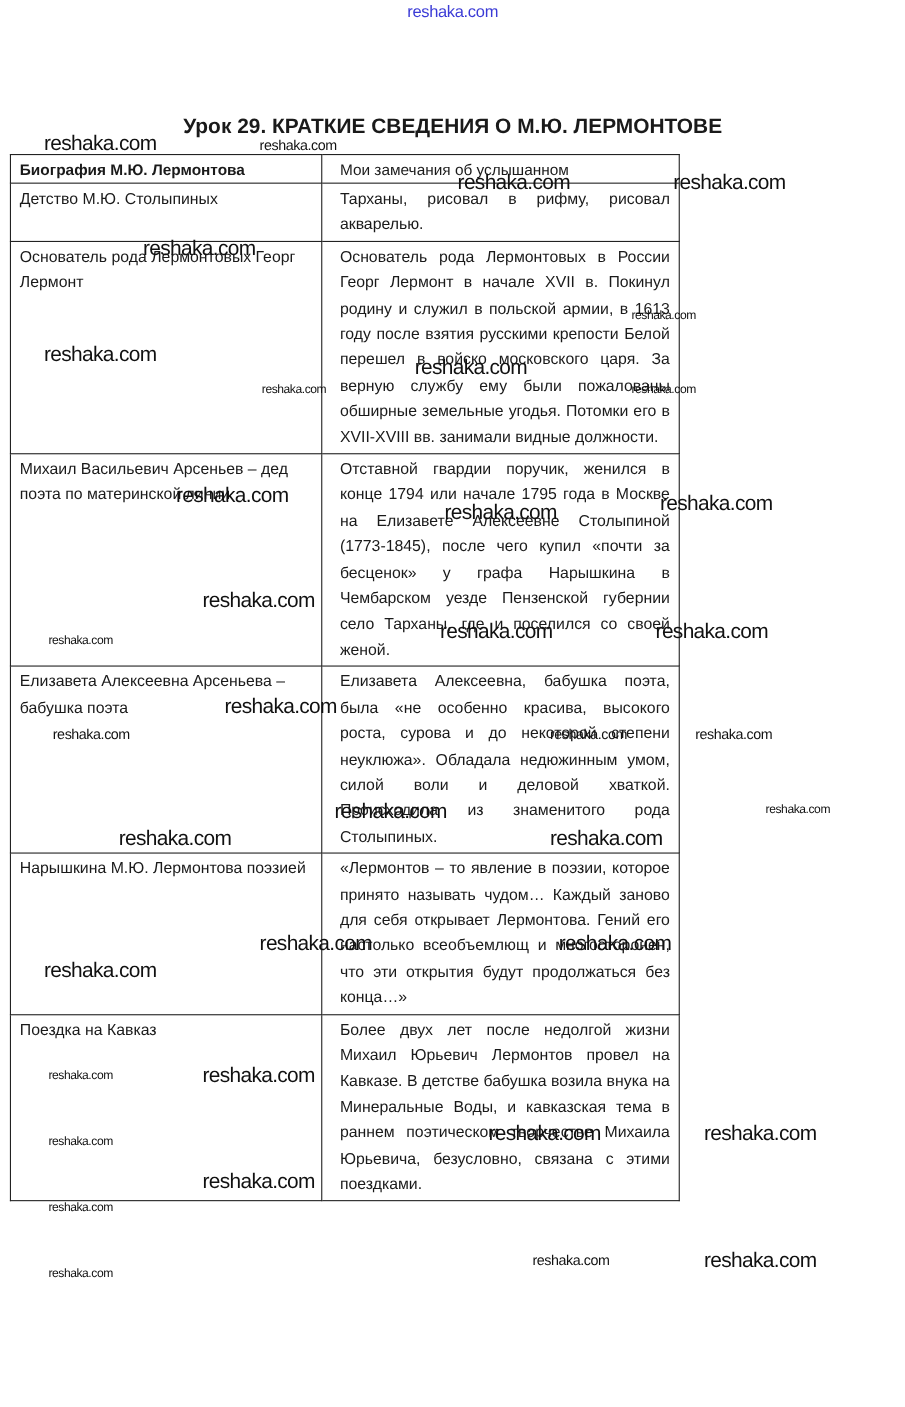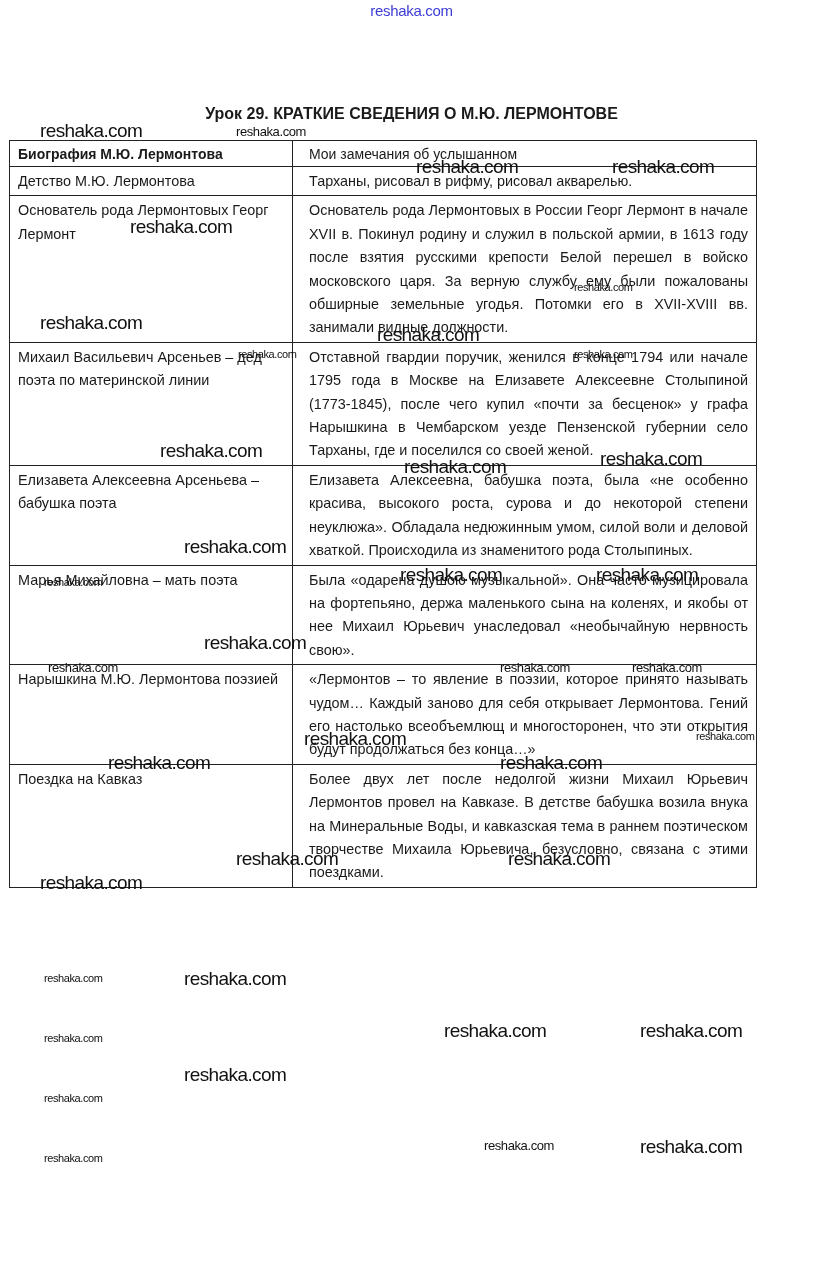--- a/index.html
+++ b/index.html
@@ -1,22 +1,22 @@
 <!DOCTYPE html>
 <html><head>
 <meta charset="utf-8">
 <style>
   html, body { margin: 0; padding: 0; background: #ffffff; }
   body { width: 823px; height: 1279px; position: relative; overflow: hidden;
          font-family: "Liberation Sans", sans-serif; color: #1a1a1a; }
   .site-link { position: absolute; top: 2px; left: 0; width: 823px; text-align: center;
                font-size: 15px; color: #3b3bd6; text-decoration: none; letter-spacing: -0.3px; }
   .title { position: absolute; top: 105px; left: 0; width: 823px; text-align: center;
-           font-size: 16px; font-weight: bold; }
-  table.bio { position: absolute; left: 9px; top: 140px; width: 748px;
+           font-size: 19px; font-weight: bold; }
+  table.bio { position: absolute; left: 9px; top: 140px; width: 609px;
               border-collapse: collapse; table-layout: fixed; }
   table.bio td { border: 1px solid #222; vertical-align: top; padding: 3px 8px 2px 8px;
                  font-size: 14.4px; line-height: 23.4px; }
   table.bio td.c1 { width: 266px; }
   table.bio td.c2 { text-align: justify; padding-left: 16px; }
   table.bio tr.head td { font-size: 14px; line-height: 20px; }
   table.bio tr.head td.c1 { font-weight: bold; }
   .wm { position: absolute; color: #111; white-space: nowrap; pointer-events: none;
         font-family: "Liberation Sans Narrow", "Liberation Sans", sans-serif; }
   .wm.big { font-size: 19px; letter-spacing: -0.6px; }
@@ -29,38 +29,34 @@
 <a class="site-link">reshaka.com</a>
 <div class="title">Урок 29. КРАТКИЕ СВЕДЕНИЯ О М.Ю. ЛЕРМОНТОВЕ</div>
 
 <table class="bio">
   <tbody>
       <tr class="head">
     <td class="c1">Биография М.Ю. Лермонтова</td>
     <td class="c2">Мои замечания об услышанном</td>
   </tr>
   <tr>
-        <td class="c1">Детство М.Ю. Лермонтова</td>
+        <td class="c1">Детство М.Ю. Столыпиных</td>
         <td class="c2">Тарханы, рисовал в рифму, рисовал акварелью.</td>
       </tr>
   <tr>
         <td class="c1">Основатель рода Лермонтовых Георг Лермонт</td>
         <td class="c2">Основатель рода Лермонтовых в России Георг Лермонт в начале XVII в. Покинул родину и служил в польской армии, в 1613 году после взятия русскими крепости Белой перешел в войско московского царя. За верную службу ему были пожалованы обширные земельные угодья. Потомки его в XVII-XVIII вв. занимали видные должности.</td>
       </tr>
   <tr>
         <td class="c1">Михаил Васильевич Арсеньев – дед поэта по материнской линии</td>
         <td class="c2">Отставной гвардии поручик, женился в конце 1794 или начале 1795 года в Москве на Елизавете Алексеевне Столыпиной (1773-1845), после чего купил «почти за бесценок» у графа Нарышкина в Чембарском уезде Пензенской губернии село Тарханы, где и поселился со своей женой.</td>
       </tr>
   <tr>
         <td class="c1">Елизавета Алексеевна Арсеньева – бабушка поэта</td>
         <td class="c2">Елизавета Алексеевна, бабушка поэта, была «не особенно красива, высокого роста, сурова и до некоторой степени неуклюжа». Обладала недюжинным умом, силой воли и деловой хваткой. Происходила из знаменитого рода Столыпиных.</td>
-      </tr>
-  <tr>
-        <td class="c1">Марья Михайловна – мать поэта</td>
-        <td class="c2">Была «одарена душою музыкальной». Она часто музицировала на фортепьяно, держа маленького сына на коленях, и якобы от нее Михаил Юрьевич унаследовал «необычайную нервность свою».</td>
       </tr>
   <tr>
         <td class="c1">Нарышкина М.Ю. Лермонтова поэзией</td>
         <td class="c2">«Лермонтов – то явление в поэзии, которое принято называть чудом… Каждый заново для себя открывает Лермонтова. Гений его настолько всеобъемлющ и многосторонен, что эти открытия будут продолжаться без конца…»</td>
       </tr>
   <tr>
         <td class="c1">Поездка на Кавказ</td>
         <td class="c2">Более двух лет после недолгой жизни Михаил Юрьевич Лермонтов провел на Кавказе. В детстве бабушка возила внука на Минеральные Воды, и кавказская тема в раннем поэтическом творчестве Михаила Юрьевича, безусловно, связана с этими поездками.</td>
       </tr>
 </tbody>

